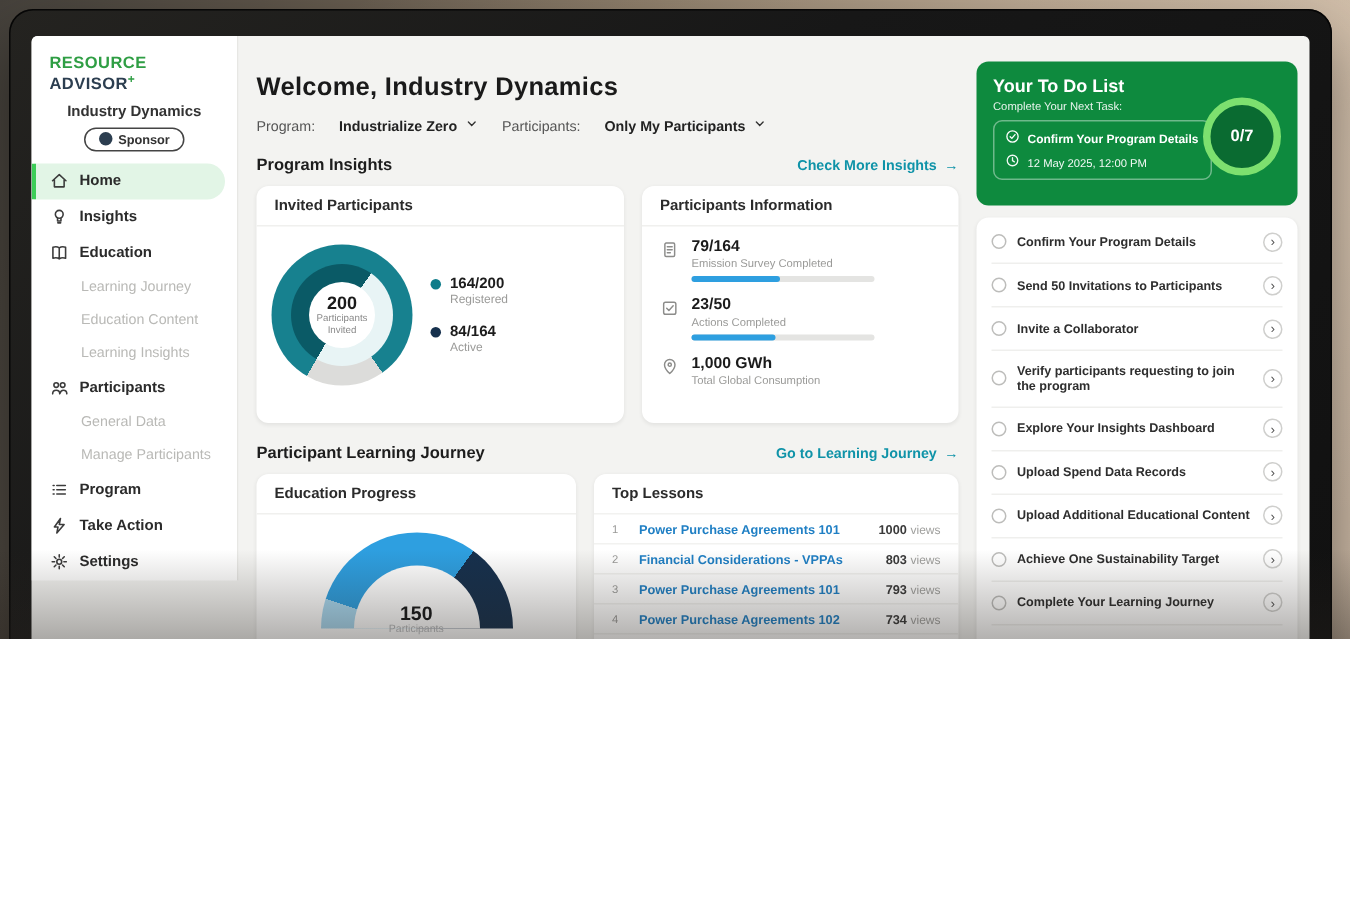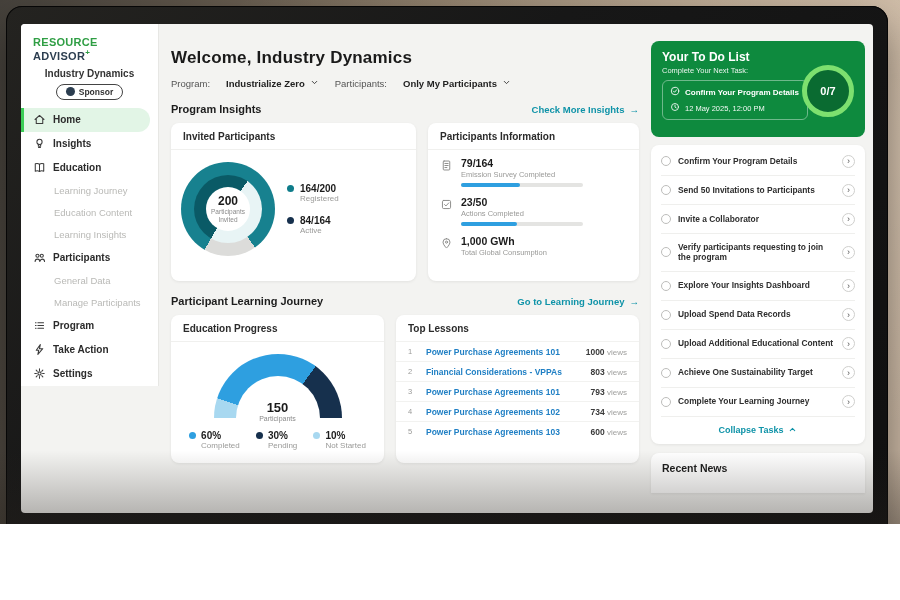--- a/index.html
+++ b/index.html
@@ -1,17 +1,17 @@
 <!DOCTYPE html>
 <html><head>
 <meta charset="utf-8">
 <style>
   * { margin:0; padding:0; box-sizing:border-box; }
   body { font-family:"Liberation Sans","DejaVu Sans",sans-serif; }
-  .scene { position:relative; width:900px; height:524px; overflow:hidden;
+  .scene { position:relative; width:900px; height:426px; overflow:hidden;
     background:
       radial-gradient(120% 90% at 88% 28%, rgba(255,236,214,.28), transparent 60%),
       linear-gradient(100deg,#46423c 0%,#5d5449 18%,#8a7a66 45%,#b3a08a 70%,#c8b5a0 88%,#cfbca8 100%); }
   .scene::after { content:""; position:absolute; inset:0;
     background:linear-gradient(180deg,transparent 86%,rgba(38,33,28,.35) 100%); pointer-events:none; }
 
   
   .monitor { position:absolute; left:6px; top:6px; width:882px; height:534px;
     background:linear-gradient(135deg,#242320,#171717 40%,#101010);
     border-radius:16px; box-shadow:0 20px 45px rgba(0,0,0,.45), inset 0 0 0 1px #060606; }

